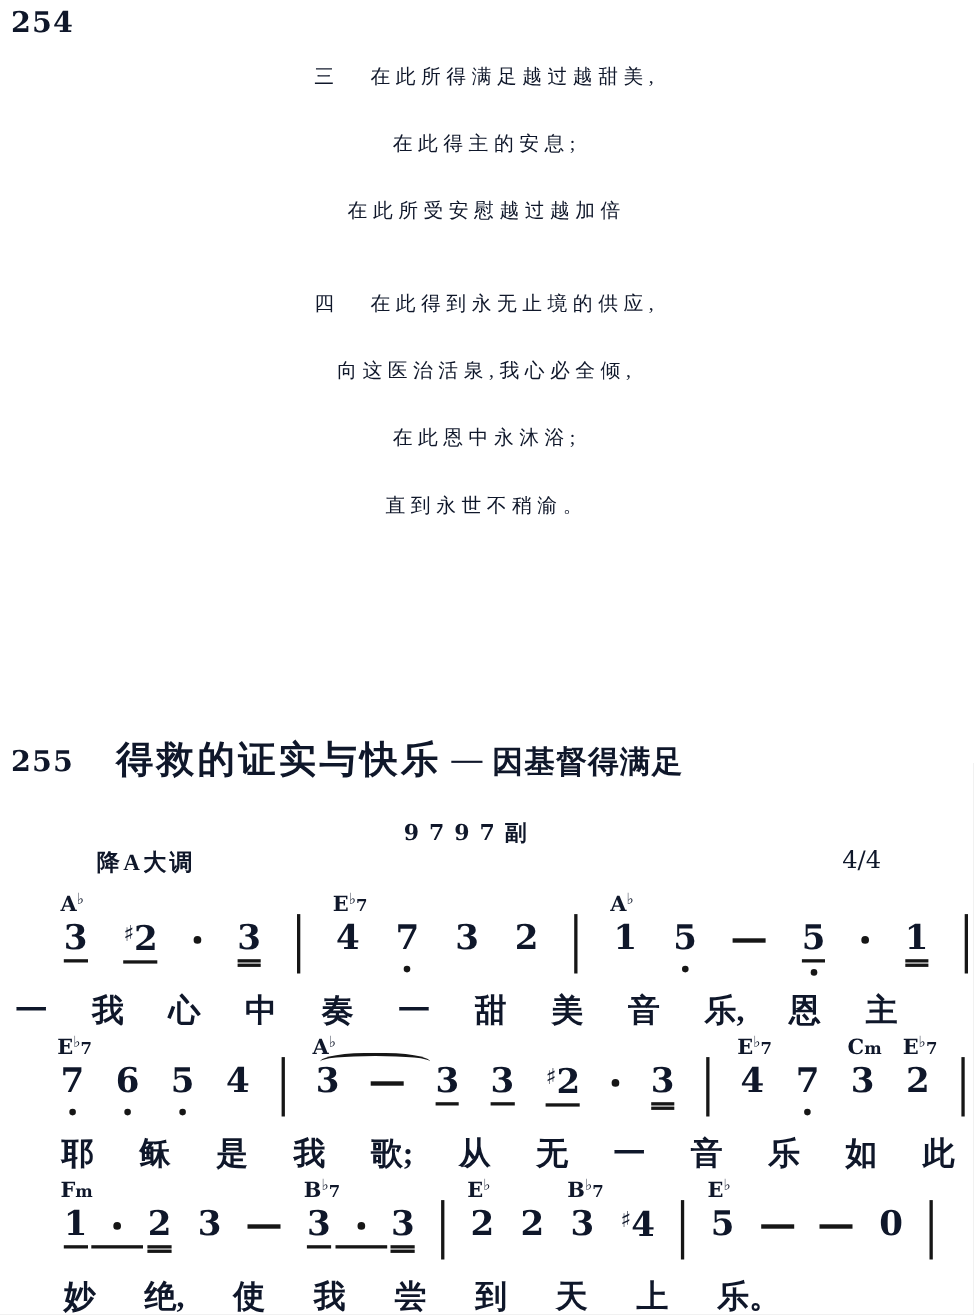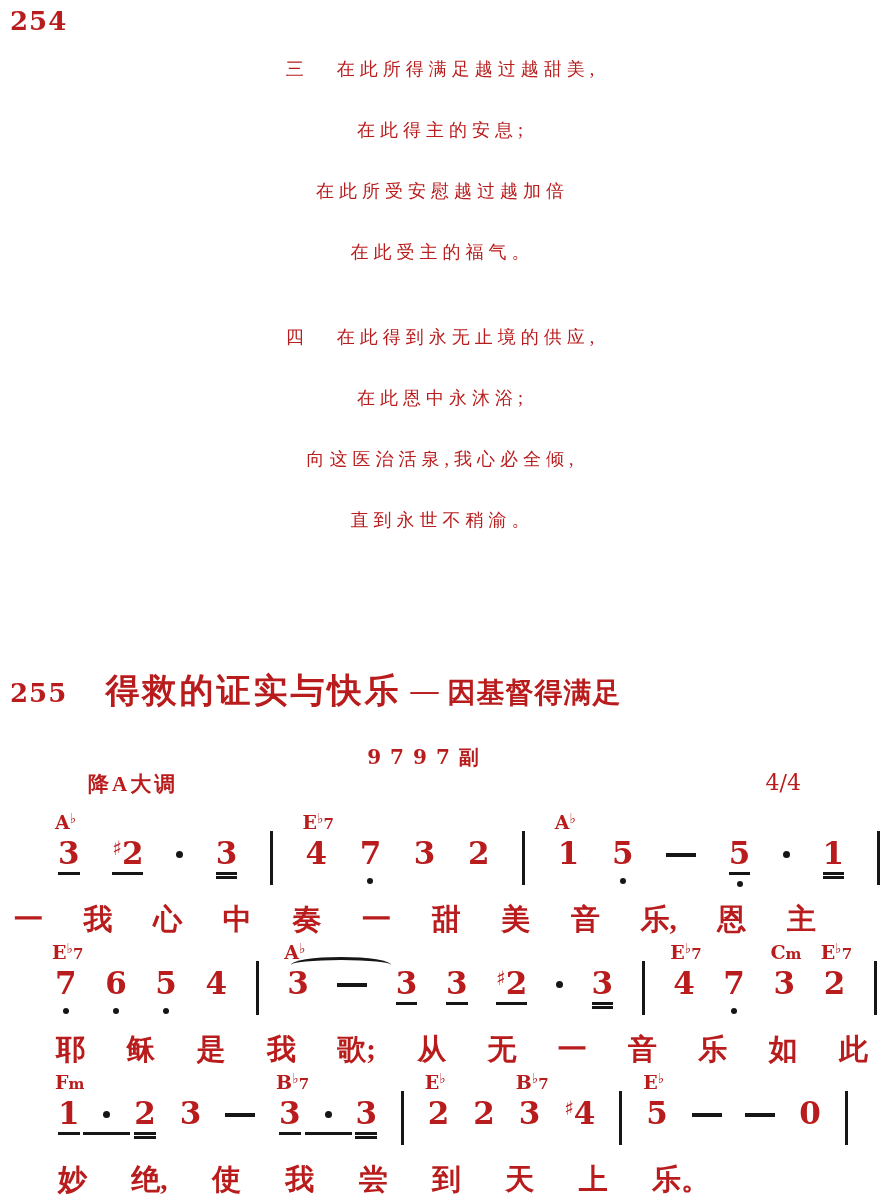--- a/index.html
+++ b/index.html
@@ -1,20 +1,20 @@
 <!DOCTYPE html>
 <html><head>
 <meta charset="utf-8">
 <style>
   html,body{margin:0;padding:0;background:#e8e8e8;}
   #page{
     position:relative;
     width:885px;height:1195px;
     background:#ffffff;
-    color:#b91c1c;
+    color:#0f172a;
     font-family:"Liberation Serif","DejaVu Serif",serif;
     overflow:hidden;
     margin:0 auto;
   }
   
   #page254-num{
     position:absolute;top:6px;left:10px;
     font-family:"DejaVu Serif",serif;
     font-size:26px;font-weight:700;letter-spacing:1px;
   }
@@ -124,26 +124,25 @@
 
 <div id="page">
 
   <div id="page254-num">254</div>
 
   <div id="verses">
       <div class="verse-block">
         <div class="vline"><span class="vnum">三</span><span class="vtxt">在此所得满足越过越甜美,</span></div>
         <div class="vline"><span class="vtxt">在此得主的安息;</span></div>
         <div class="vline"><span class="vtxt">在此所受安慰越过越加倍</span></div>
-        <div class="vline"><span class="vtxt">在此受主的福气。</span></div>
       </div>
       <div class="verse-block">
         <div class="vline"><span class="vnum">四</span><span class="vtxt">在此得到永无止境的供应,</span></div>
+        <div class="vline"><span class="vtxt">向这医治活泉,我心必全倾,</span></div>
         <div class="vline"><span class="vtxt">在此恩中永沐浴;</span></div>
-        <div class="vline"><span class="vtxt">向这医治活泉,我心必全倾,</span></div>
         <div class="vline"><span class="vtxt">直到永世不稍渝。</span></div>
       </div>
     </div>
 
   <div id="hymn-num">255</div>
 
   <div id="title-row">
     <span class="t-main">得救的证实与快乐</span><span class="t-sep">—</span><span class="t-sub">因基督得满足</span>
   </div>
 

